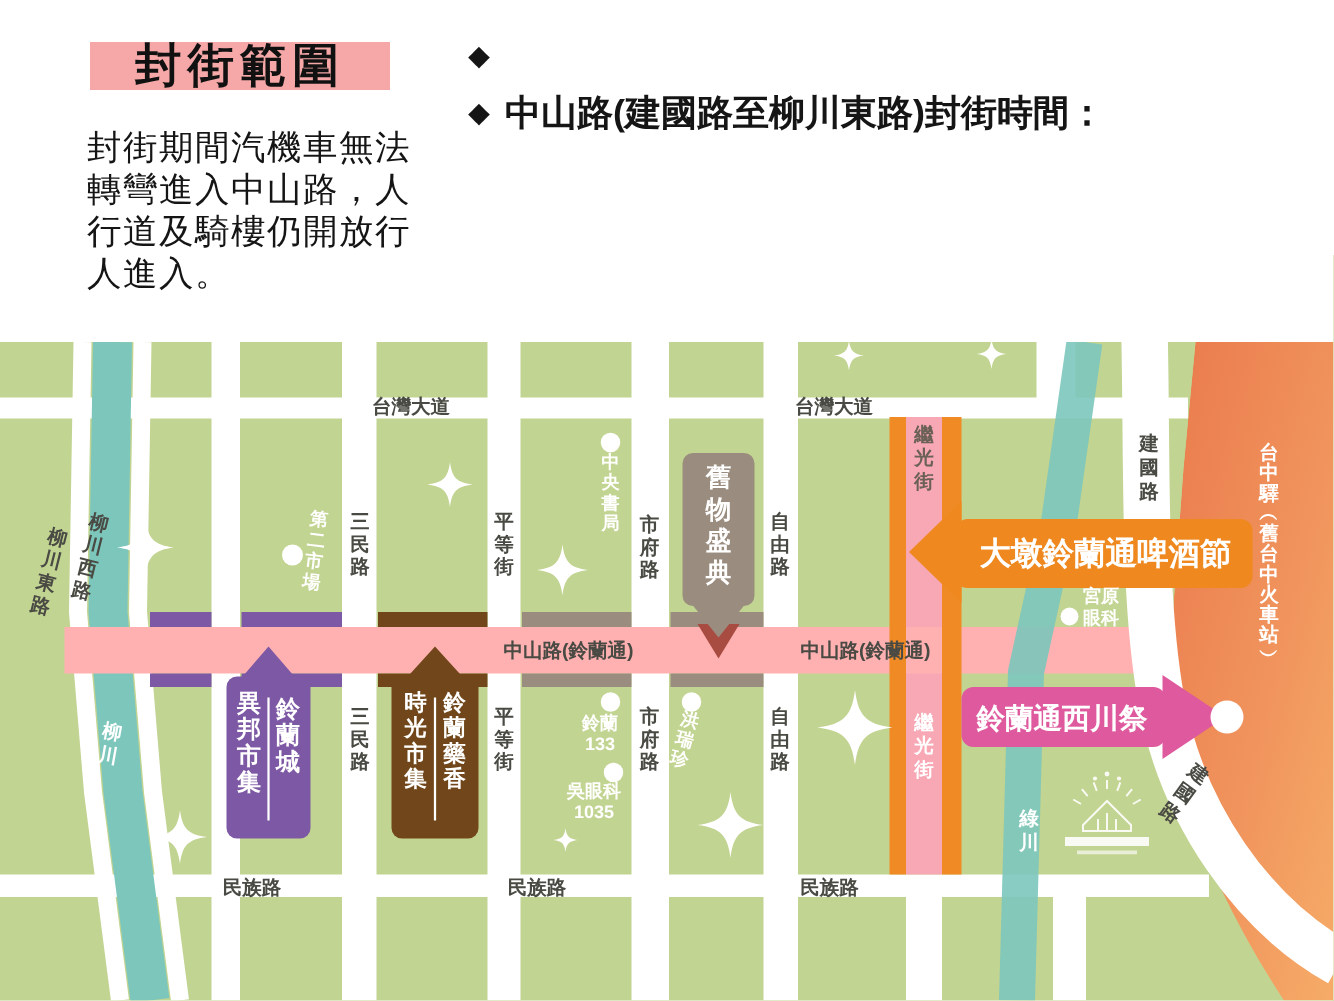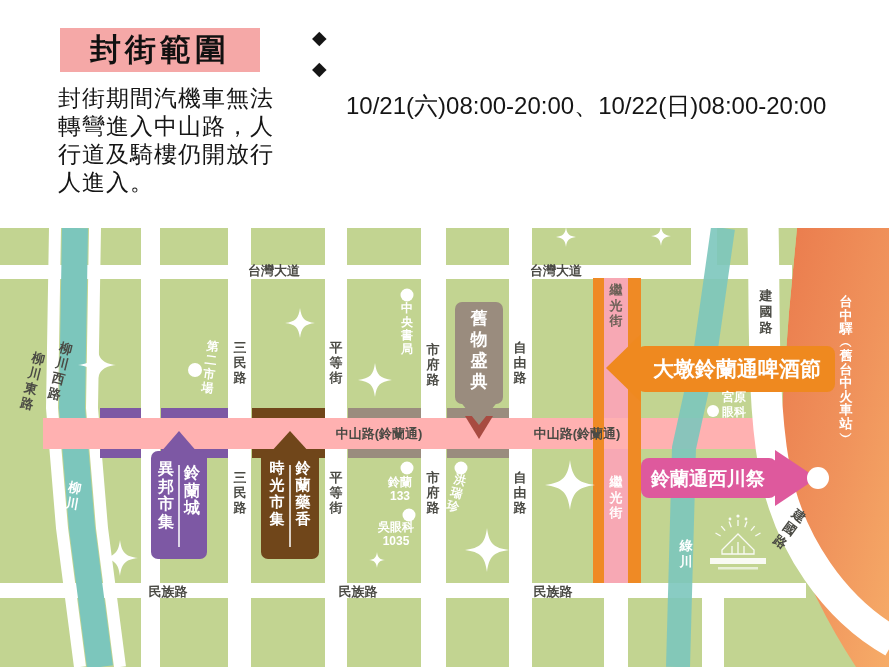--- a/index.html
+++ b/index.html
@@ -1,18 +1,18 @@
 <!DOCTYPE html>
 <html><head>
 <meta charset="utf-8">
 <style>
   html,body{margin:0;padding:0;}
   body{width:889px;height:667px;position:relative;background:#fff;overflow:hidden;
        font-family:"Liberation Sans","DejaVu Sans",sans-serif;}
-  .title-box{position:absolute;left:60px;top:28px;width:200px;height:44px;background:#F5A8A7;
+  .title-box{position:absolute;left:60px;top:28px;width:200px;height:32px;background:#F5A8A7;
        display:flex;align-items:center;justify-content:center;font-size:31px;font-weight:bold;
        color:#111;letter-spacing:4px;}
   .note{position:absolute;left:58px;top:84px;width:228px;font-size:23px;line-height:28px;
        color:#151515;letter-spacing:1px;}
   .bullets{position:absolute;left:312px;top:28px;width:560px;font-size:24px;color:#151515;}
   .b-row{display:flex;align-items:baseline;margin-bottom:8px;font-weight:600;}
   .b-row .diamond{font-size:19px;margin-right:10px;position:relative;top:-2px;}
   .b-sub{padding-left:34px;margin-bottom:8px;font-weight:500;}
   .map-wrap{position:absolute;left:0;top:228px;width:889px;height:439px;}
   svg text{font-family:"Liberation Sans","DejaVu Sans",sans-serif;}
@@ -28,22 +28,22 @@
   <span>封街範圍</span>
 </div>
 <div class="note">封街期間汽機車無法轉彎進入中山路，人行道及騎樓仍開放行人進入。</div>
 
 <div class="bullets">
   <div class="b-row">
     <span class="diamond">◆</span>
   </div>
   <div class="b-row">
     <span class="diamond">◆</span>
+    <span>中山路(建國路至柳川東路)封街時間：</span>
   </div>
-  <div class="b-sub">10/21(六)08:00-20:00、10/22(日)08:00-20:00</div>
 </div>
 
 <div class="map-wrap">
 <svg viewBox="0 0 889 439" width="889" height="439" xmlns="http://www.w3.org/2000/svg">
   <defs>
     <linearGradient id="stationGrad" x1="0" y1="0" x2="1" y2="1">
       <stop offset="0" stop-color="#EA7A4C"></stop>
       <stop offset="0.55" stop-color="#F0935C"></stop>
       <stop offset="1" stop-color="#F6AC68"></stop>
     </linearGradient>

